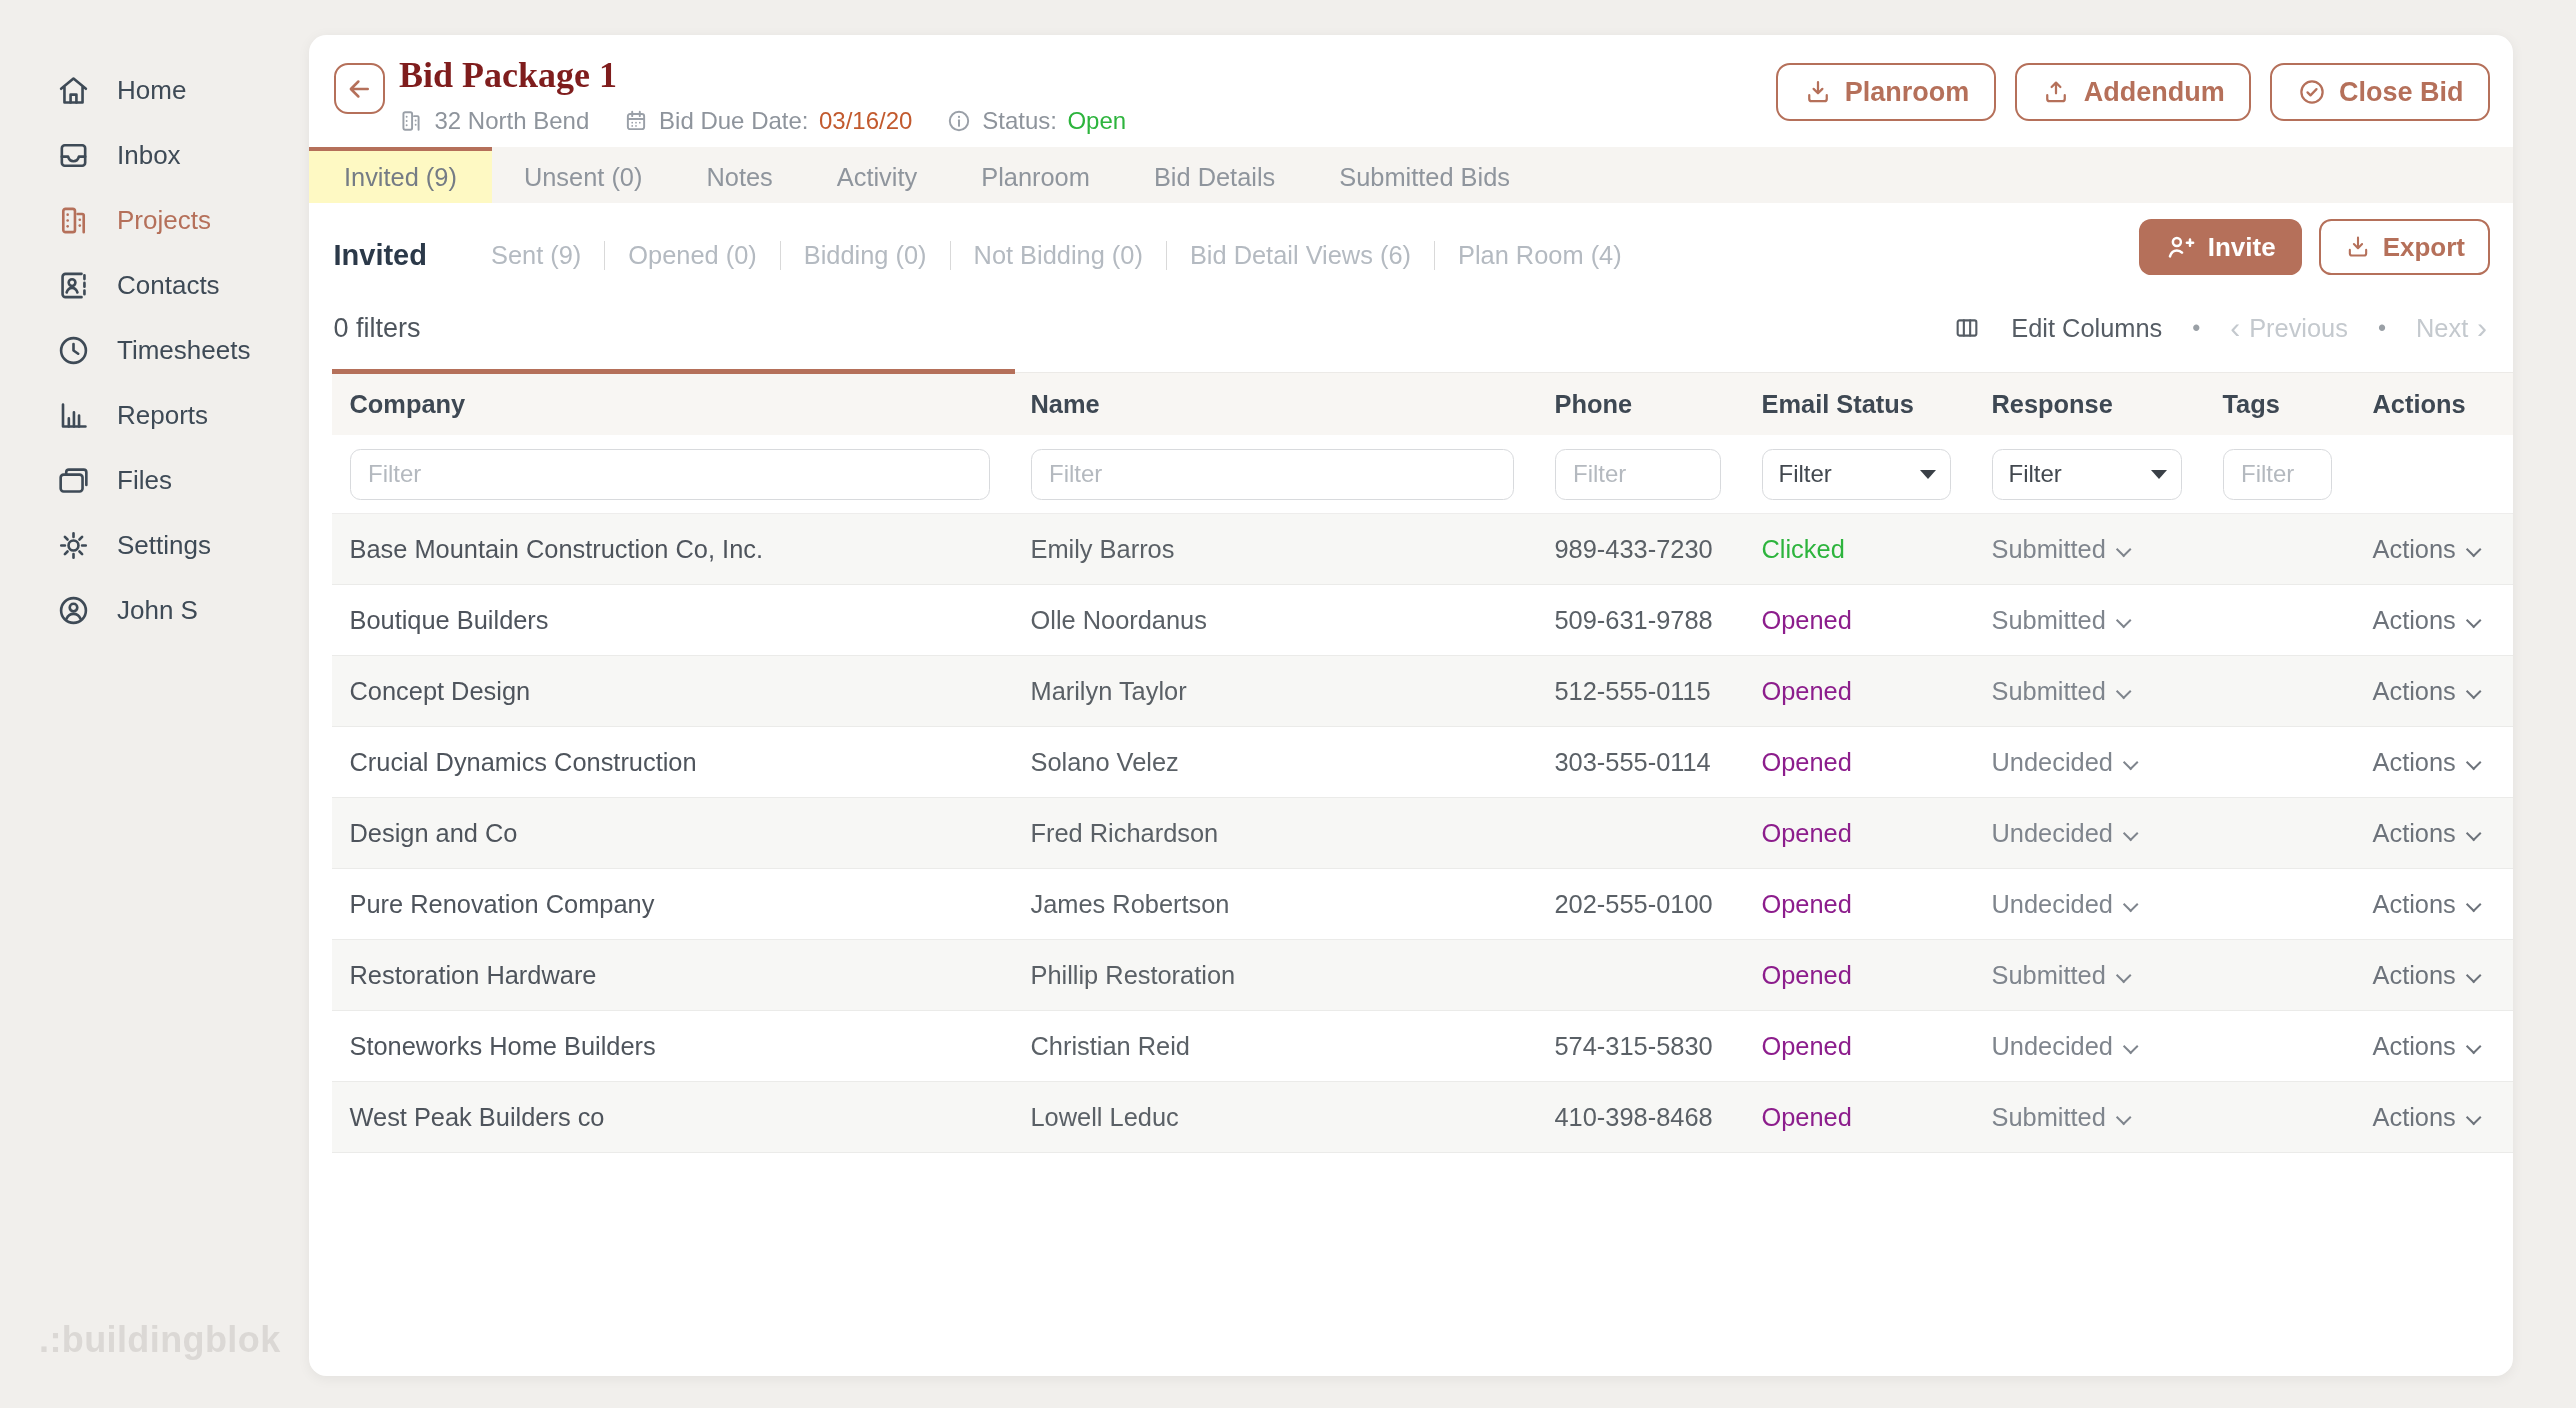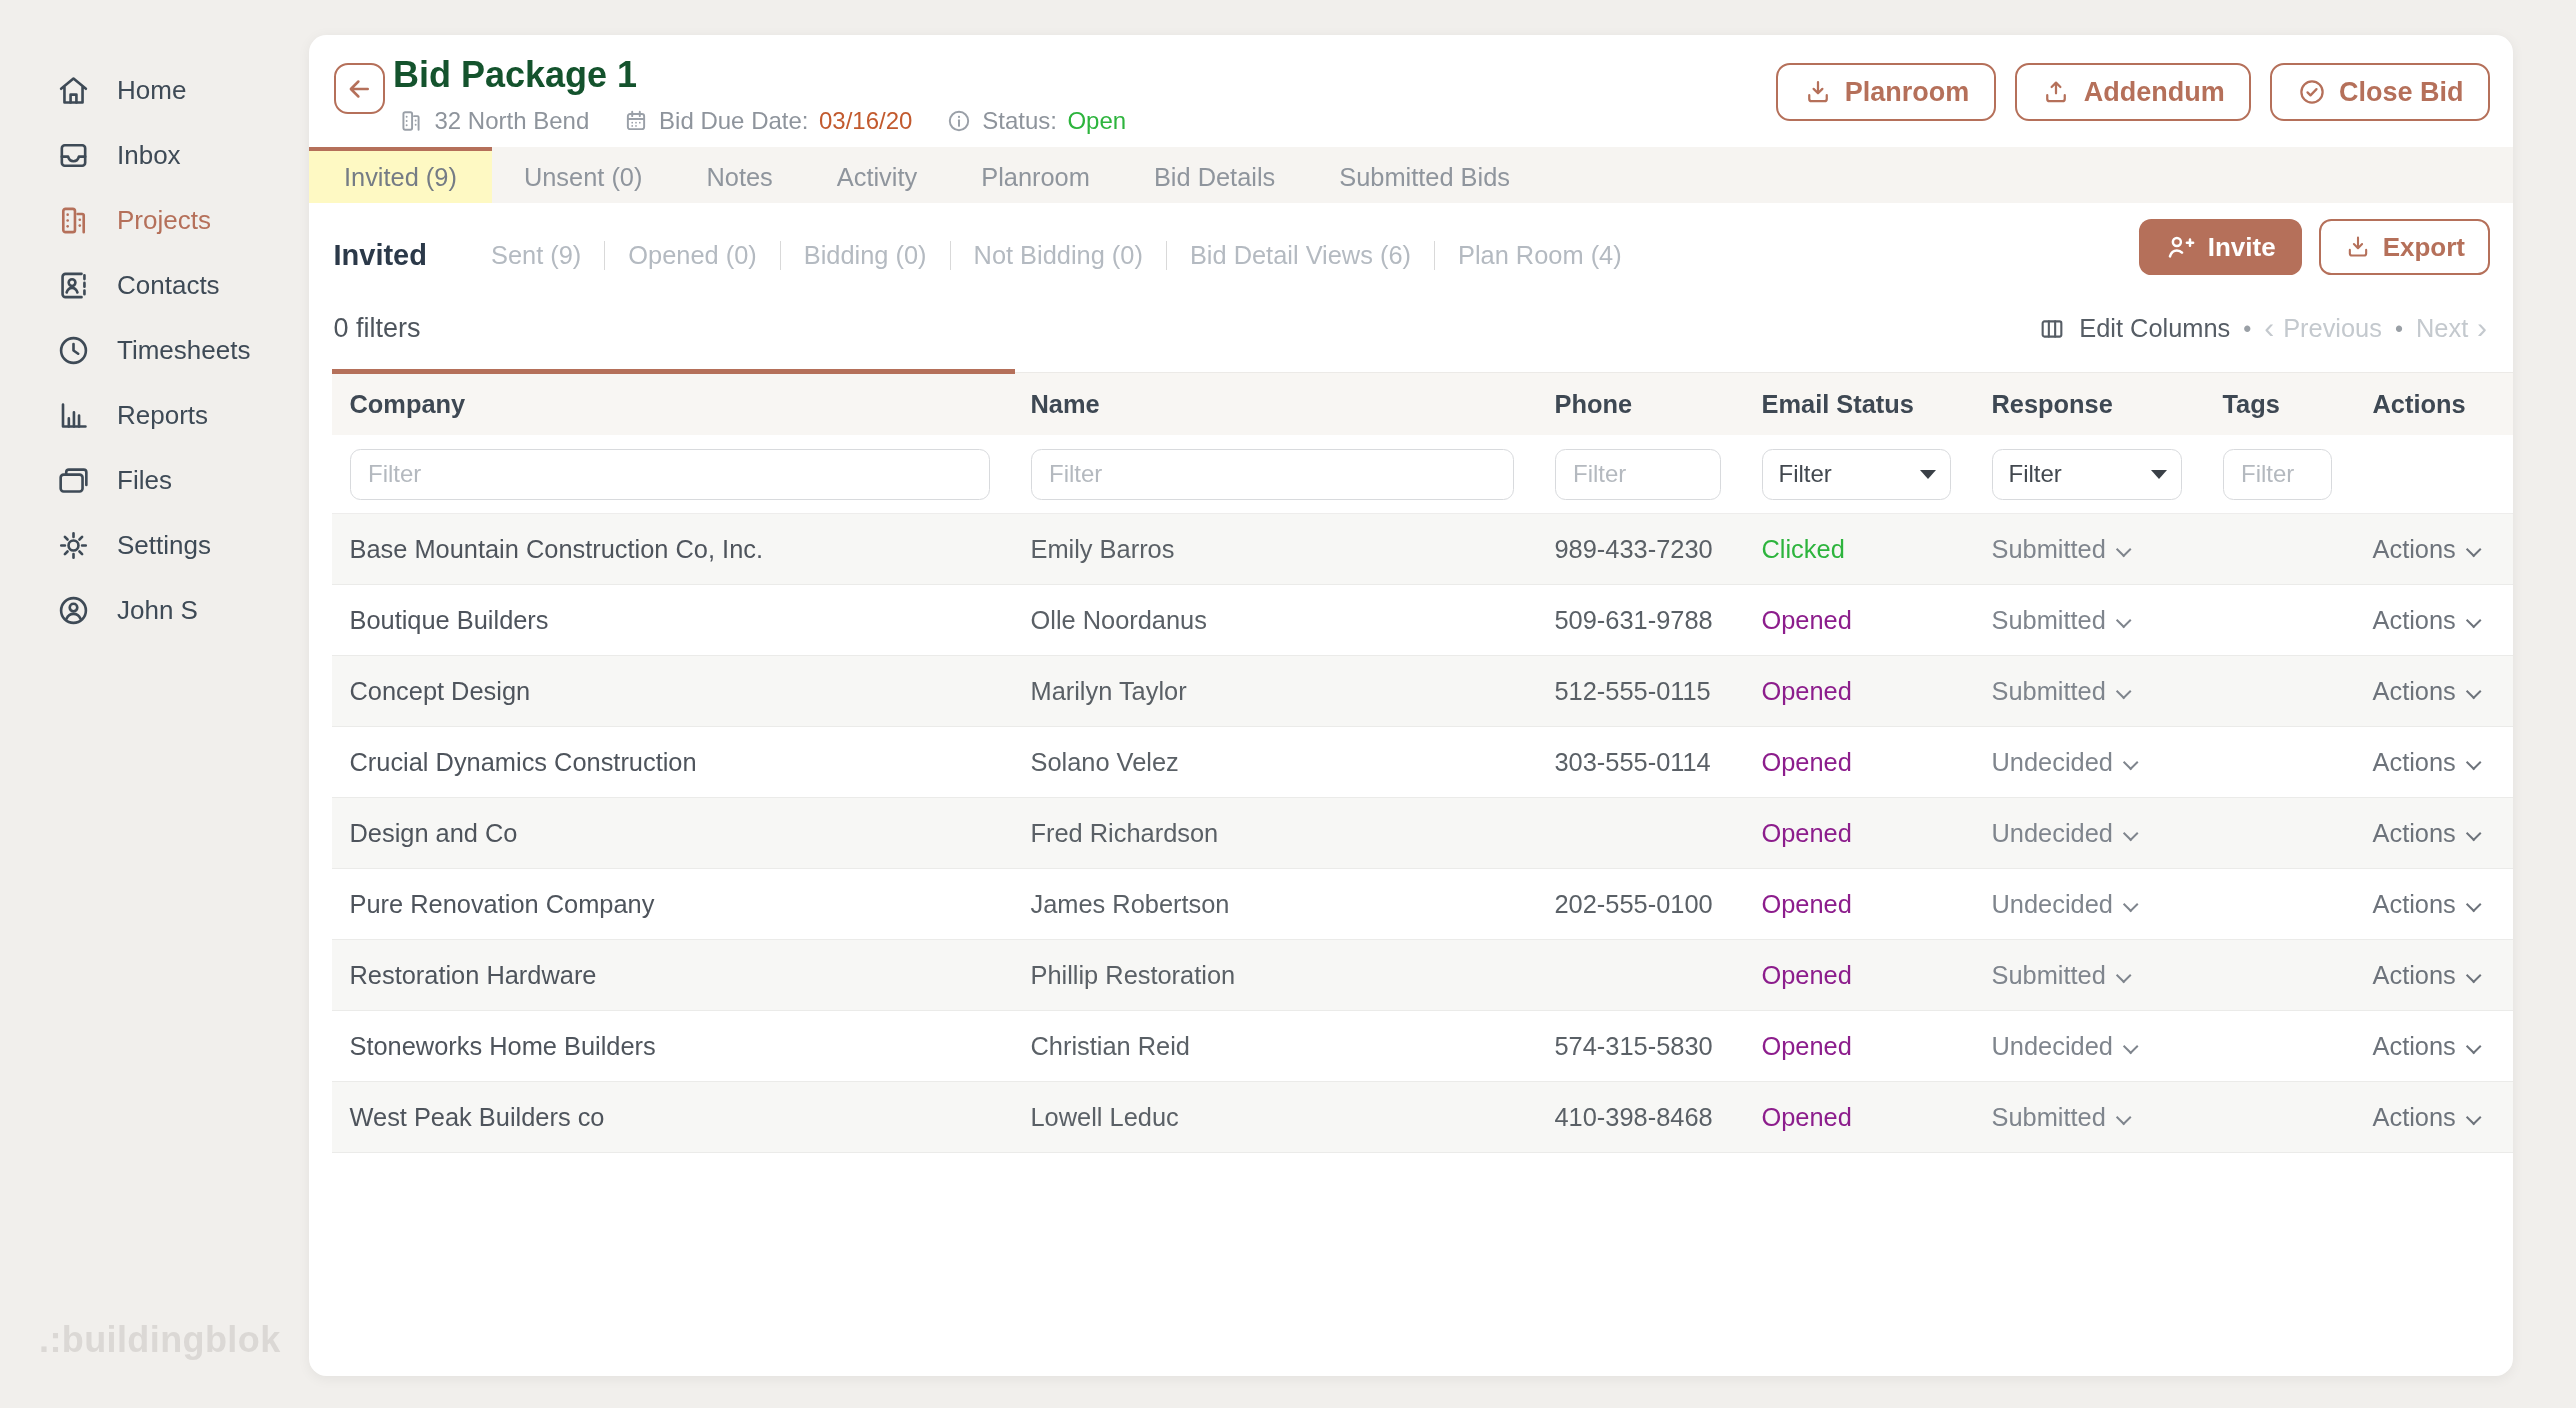--- a/index.html
+++ b/index.html
@@ -16,21 +16,21 @@
   .side-item.active { color:#b5705a; }
   .logo { position:absolute; left:37px; bottom:47px; font-size:36px; font-weight:bold; color:#dbd8d5; letter-spacing:0.4px; }
 
   
   .card { position:absolute; left:309px; top:35px; width:2204px; height:1341px; background:#fff; border-radius:17.5px; box-shadow:0 2.6px 12.3px rgba(0,0,0,.06); overflow:hidden; }
 
   
   .hdr { position:relative; height:112px; }
   .back-btn { position:absolute; left:24.5px; top:28px; width:51px; height:51px; border:2.6px solid #b5705a; border-radius:14px; color:#b5705a; display:flex; align-items:center; justify-content:center; cursor:pointer; background:#fff; }
   .back-btn svg { width:30px; height:30px; stroke:currentColor; fill:none; stroke-width:2; stroke-linecap:round; stroke-linejoin:round; }
-  .hdr-title { position:absolute; left:84px; top:19px; font-size:36px; font-weight:bold; color:#14532d; }
+  .hdr-title { position:absolute; left:90px; top:19px; font-size:36px; font-weight:bold; color:#7f1d1d;font-family:Liberation Serif, serif; }
   .hdr-sub { position:absolute; left:89px; top:72px; display:flex; align-items:center; gap:10.5px; font-size:24px; color:#8e949c; }
   .hdr-sub .icon { width:26px; height:26px; color:#9aa0a8; }
   .hdr-sub .gap { width:12.3px; }
   .due-val { color:#c25a2e; }
   .status-val { color:#2db43d; }
   .hdr-btns { position:absolute; right:23px; top:28px; display:flex; gap:19px; }
   .obtn { display:flex; align-items:center; gap:12.3px; height:58px; padding:0 24.5px; border:2.6px solid #b5705a; border-radius:14px; color:#b5705a; font-size:27px; font-weight:600; background:#fff; cursor:pointer; }
   .obtn .icon { width:30px; height:30px; }
 
   
@@ -45,21 +45,21 @@
   .subtab + .subtab { border-left:0.9px solid #d9d9d9; }
   .sub-btns { position:absolute; right:23px; top:16px; display:flex; gap:17.5px; }
   .invite-btn { display:flex; align-items:center; gap:12.3px; height:56px; padding:0 26px; background:#b5705a; border-radius:12.3px; color:#fff; font-size:26px; font-weight:600; cursor:pointer; }
   .invite-btn .icon { width:30px; height:30px; }
   .export-btn { display:flex; align-items:center; gap:10.5px; height:56px; padding:0 23px; border:2.6px solid #b5705a; border-radius:12.3px; color:#b5705a; font-size:26px; font-weight:600; background:#fff; cursor:pointer; }
   .export-btn .icon { width:28px; height:28px; }
 
   
   .filterbar { height:88px; padding:0 26px 0 24.5px; display:flex; align-items:center; justify-content:space-between; }
   .fcount { font-size:27px; color:#4e555d; }
-  .fb-right { display:flex; align-items:flex-end; gap:13px; font-size:25.4px; }
+  .fb-right { display:flex; align-items:center; gap:30px; font-size:25.4px; }
   .fb-right .icon { width:28px; height:28px; color:#565d65; }
   .edit-cols { color:#565d65; cursor:pointer; }
   .dot { color:#9aa0a6; font-size:23px; }
   .pg { color:#c4c9ce; cursor:pointer; display:flex; align-items:center; gap:8.8px; }
   .angle { font-size:30px; line-height:1; }
 
   
   .table { position:relative; margin-left:23px; width:2181px; }
   .sort-bar { position:absolute; left:0; top:-3.5px; width:683px; height:5.3px; background:#b5705a; z-index:2; }
   .grid { display:grid; grid-template-columns:681px 524px 207px 230px 231px 150px 158px; align-items:center; }

